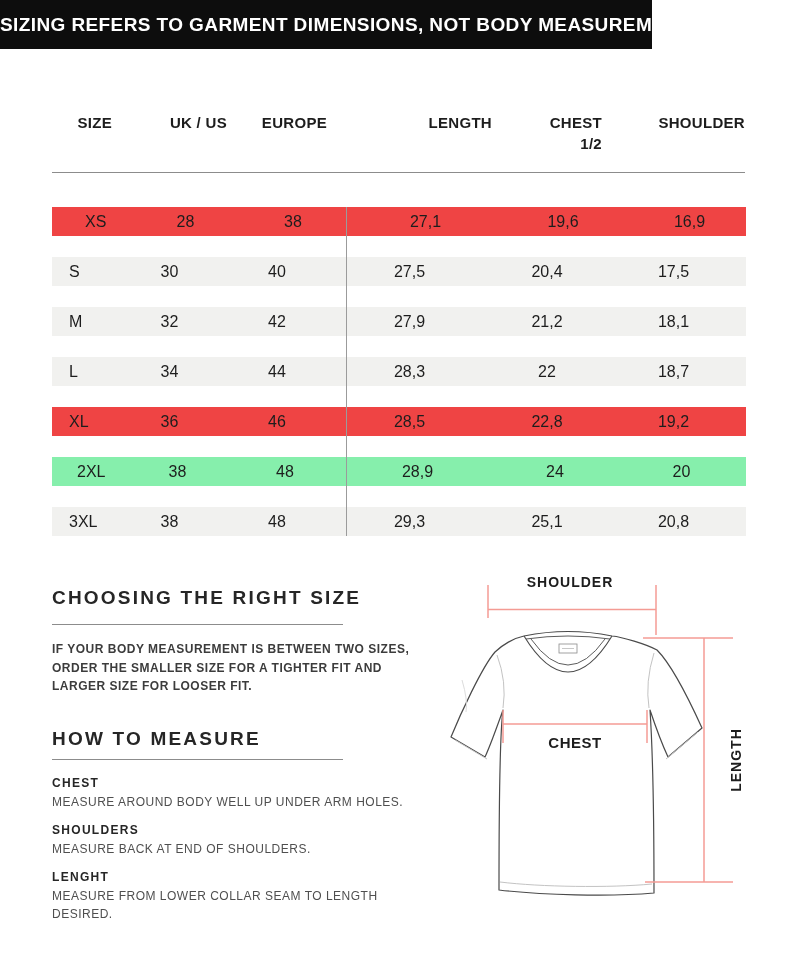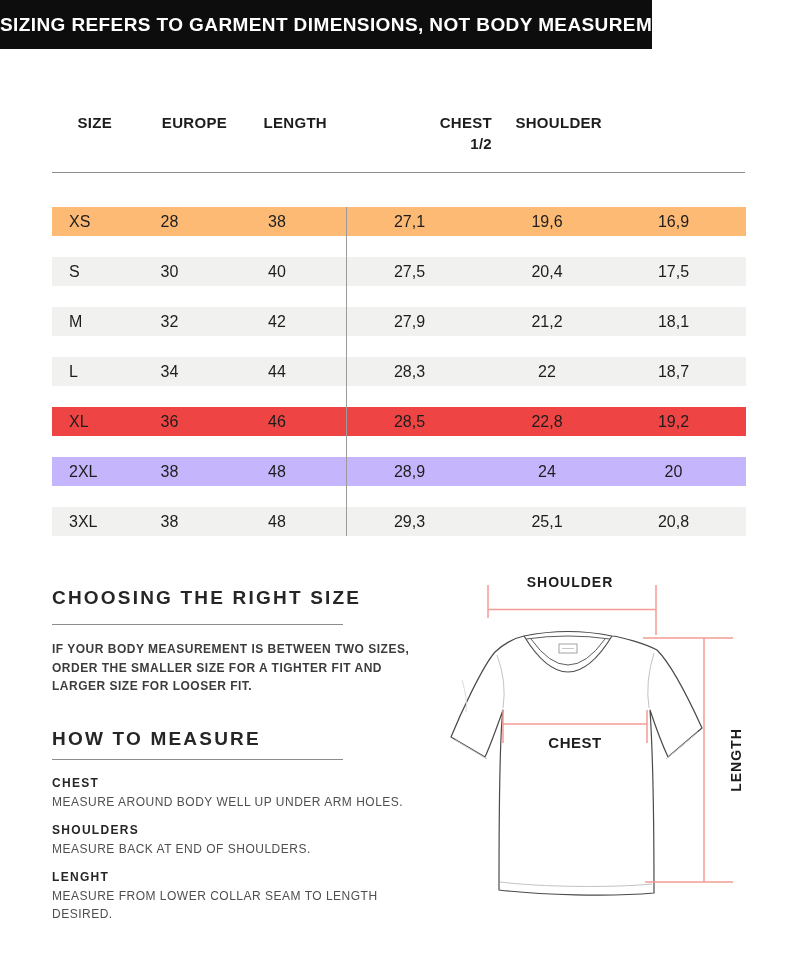--- a/index.html
+++ b/index.html
@@ -67,38 +67,41 @@
 </head>
 <body>
 
 <div class="banner">SIZING REFERS TO GARMENT DIMENSIONS, NOT BODY MEASUREMENTS</div>
 
 <div class="thead grid6">
   <div class="hc first">
       <span>SIZE</span>
     </div>
   <div class="hc">
+      <span>UK / US</span>
+    </div>
+  <div class="hc">
       <span>EUROPE</span>
     </div>
   <div class="hc">
       <span>LENGTH</span>
     </div>
   <div class="hc">
       <span>CHEST</span>
       <span>1/2</span>
     </div>
   <div class="hc">
       <span>SHOULDER</span>
     </div>
 </div>
 <div class="hrule"></div>
 
 <div class="tbody">
   <div class="vdivider"></div>
-<div class="trow grid6" style="background: #fdba74;">
+<div class="trow grid6" style="background: #ef4444; padding-left: 16px;">
       <div class="cell c0">XS</div>
       <div class="cell c1">28</div>
       <div class="cell c2">38</div>
       <div class="cell c3">27,1</div>
       <div class="cell c4">19,6</div>
       <div class="cell c5">16,9</div>
     </div>
     <div class="trow grid6" style="background: rgb(241, 241, 239);">
       <div class="cell c0">S</div>
       <div class="cell c1">30</div>
@@ -124,21 +127,21 @@
       <div class="cell c5">18,7</div>
     </div>
     <div class="trow grid6" style="background: #ef4444;">
       <div class="cell c0">XL</div>
       <div class="cell c1">36</div>
       <div class="cell c2">46</div>
       <div class="cell c3">28,5</div>
       <div class="cell c4">22,8</div>
       <div class="cell c5">19,2</div>
     </div>
-    <div class="trow grid6" style="background: #c4b5fd;">
+    <div class="trow grid6" style="background: #86efac; padding-left: 8px;">
       <div class="cell c0">2XL</div>
       <div class="cell c1">38</div>
       <div class="cell c2">48</div>
       <div class="cell c3">28,9</div>
       <div class="cell c4">24</div>
       <div class="cell c5">20</div>
     </div>
     <div class="trow grid6" style="background: rgb(241, 241, 239); margin-top: 17px;">
       <div class="cell c0">3XL</div>
       <div class="cell c1">38</div>

